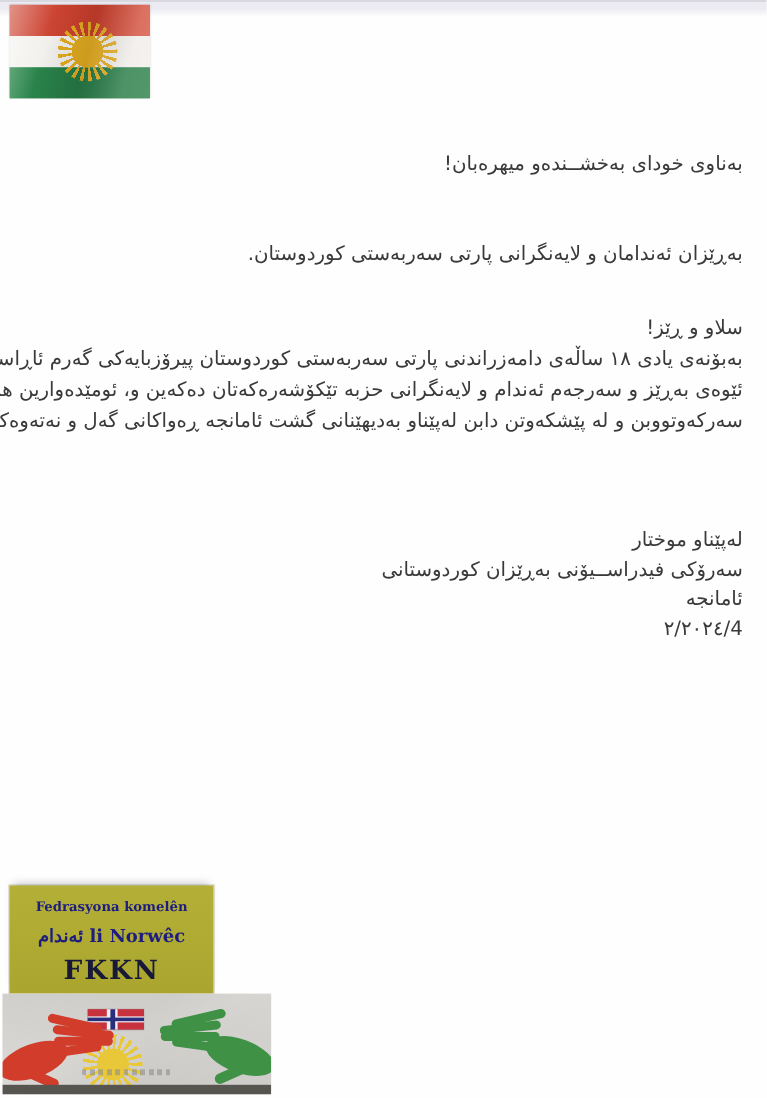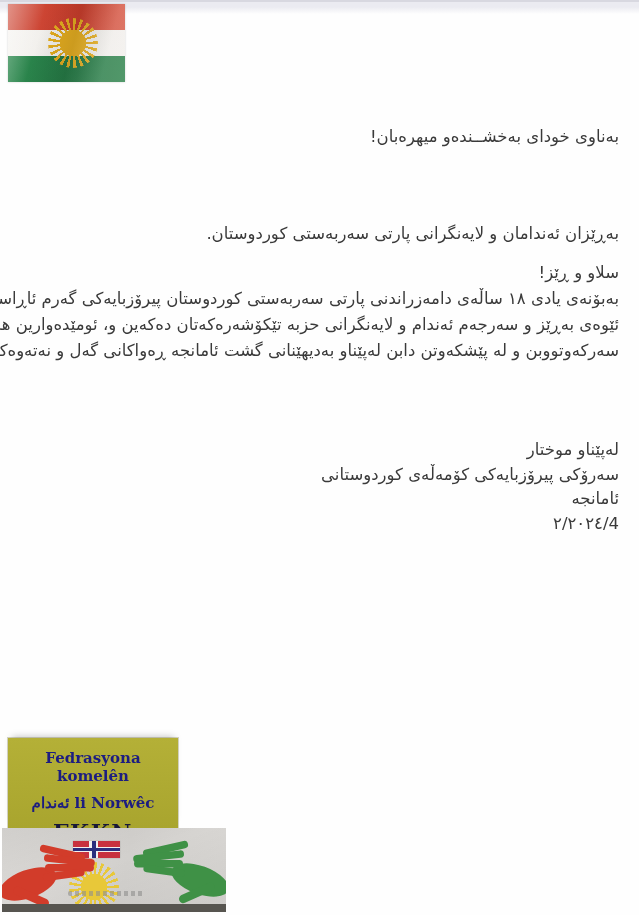--- a/index.html
+++ b/index.html
@@ -31,32 +31,32 @@
   .flag .sheen{
     position:absolute; inset:0;
     background:linear-gradient(105deg,rgba(255,255,255,.38),rgba(255,255,255,0) 28%,rgba(40,40,40,.12) 55%,rgba(255,255,255,.18) 82%);
   }
   
   .rtl-line, .rtl-block{
     position:absolute; right:20px; direction:rtl; 
     color:#3a3a3a; font-size:16.5px; white-space:nowrap;
   }
   .bismillah{top:127px;}
-  .addressee{top:224px;}
+  .addressee{top:202px;}
   .body-block{top:260px; line-height:26px;}
   .signature{top:438px; line-height:24.5px;}
   
   .logo-head{
     position:absolute; left:8px; top:738px; width:170px; height:90px;
     background:linear-gradient(#b4b037,#a9a52e);
     box-shadow:0 0 0 1px rgba(90,88,20,.25), 0 -5px 7px -4px rgba(0,0,0,.25);
     text-align:center; color:#1d1d80;
     font-family:"DejaVu Serif","Liberation Serif",serif; font-weight:bold;
   }
-  .logo-line1{padding-top:11px; font-size:15px;}
+  .logo-line1{padding-top:11px; font-size:11px;}
   .logo-line2{padding-top:9px; font-size:15px;}
   .logo-acronym{padding-top:7px; font-size:22px; letter-spacing:1.5px; color:#181838;}
   .logo-photo{
     position:absolute; left:2px; top:828px; width:224px; height:84px;
     background:linear-gradient(100deg,#dcdad7,#d2d0cd 55%,#d9d7d4);
     overflow:hidden;
   }
   .logo-photo .shade{
     position:absolute; inset:0;
     background:linear-gradient(160deg,rgba(0,0,0,.05),rgba(255,255,255,0) 45%,rgba(0,0,0,.05));
@@ -97,21 +97,21 @@
 
   <div class="rtl-block body-block">
     <div>سلاو و ڕێز!</div>
     <div>بەبۆنەی یادی ١٨ ساڵەی دامەزراندنی پارتی سەربەستی کوردوستان پیرۆزبایەکی گەرم ئاڕاســتەی</div>
     <div>ئێوەی بەڕێز و سەرجەم ئەندام و لایەنگرانی حزبە تێکۆشەرەکەتان دەکەین و، ئومێدەوارین هەمیشە</div>
     <div>سەرکەوتووبن و لە پێشکەوتن دابن لەپێناو بەدیهێنانی گشت ئامانجە ڕەواکانی گەل و نەتەوەکەمان.</div>
   </div>
 
   <div class="rtl-block signature">
     <div>لەپێناو موختار</div>
-    <div>سەرۆکی پیرۆزبایەکی کۆمەڵەی کوردوستانی</div>
+    <div>سەرۆکی فیدراســیۆنی بەڕێزان کوردوستانی</div>
     <div>ئامانجە</div>
     <div>4/٢/٢٠٢٤</div>
   </div>
 
   <div class="logo-head">
     <div class="logo-line1">Fedrasyona komelên</div>
     <div class="logo-line2">ئەندام li Norwêc</div>
     <div class="logo-acronym">FKKN</div>
   </div>
 

